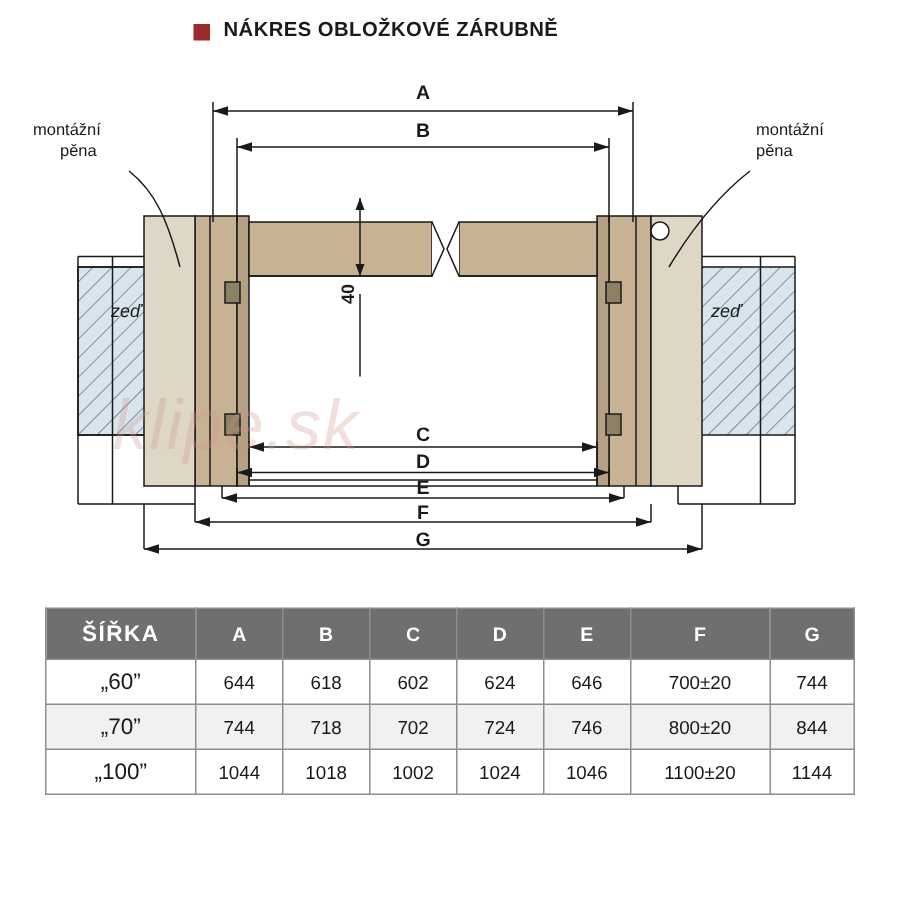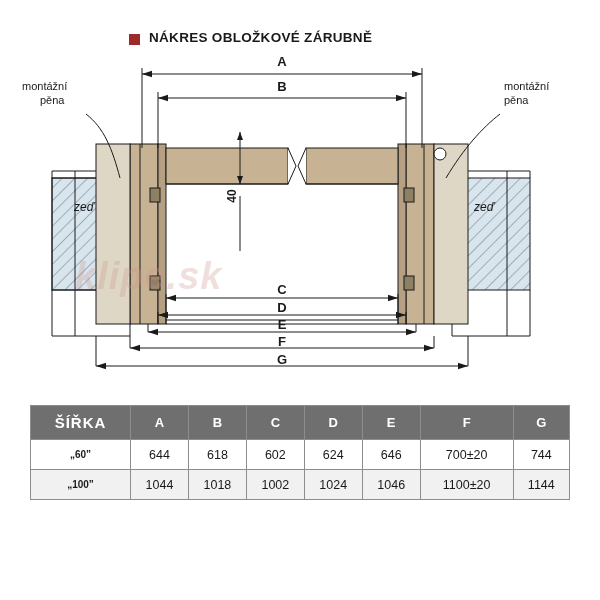--- a/index.html
+++ b/index.html
@@ -5,21 +5,21 @@
   html, body { margin:0; padding:0; }
   body {
     width:600px; height:600px;
     background:#ffffff;
     font-family:"Liberation Sans", sans-serif;
     color:#1a1a1a;
     position:relative;
     overflow:hidden;
   }
   .title-row {
-    position:absolute; left:88px; top:30px;
+    position:absolute; left:88px; top:12px;
     display:flex; align-items:flex-end; gap:9px;padding-left:41px;
   }
   .title-marker {
     width:11px; height:11px; background:#9c2a2a;
   }
   .title-text {
     font-size:13.5px; font-weight:bold; letter-spacing:0.3px;
     color:#1a1a1a;
   }
   .diagram {
@@ -47,28 +47,28 @@
     color:#ffffff;
     font-weight:bold;
     font-size:13px;
     height:33px;
   }
   table.spec thead th.first {
     font-size:15px;
     letter-spacing:1px;
   }
   table.spec tbody td.rowhead {
-    font-weight:bold;
-    font-size:10px;
+    font-weight:normal;
+    font-size:15px;
   }
   table.spec tbody tr:nth-child(odd) td { background:#ffffff; }
   table.spec tbody tr:nth-child(even) td { background:#f1f1f1; }
   .watermark {
     position:absolute; left:75px; top:255px;
-    font-size:38px; font-weight:bold; font-style:italic;
+    font-size:47px; font-weight:normal; font-style:italic;
     color:rgba(205,150,140,0.30);
     letter-spacing:1px;
     pointer-events:none;
     user-select:none;
   }
   .lbl { font-family:"Liberation Sans", sans-serif; }
 </style>
 </head>
 <body>
 
@@ -264,20 +264,30 @@
         <td class="rowhead">„60”</td>
         <td>644</td>
         <td>618</td>
         <td>602</td>
         <td>624</td>
         <td>646</td>
         <td>700±20</td>
         <td>744</td>
       </tr>
       <tr>
+        <td class="rowhead">„70”</td>
+        <td>744</td>
+        <td>718</td>
+        <td>702</td>
+        <td>724</td>
+        <td>746</td>
+        <td>800±20</td>
+        <td>844</td>
+      </tr>
+      <tr>
         <td class="rowhead">„100”</td>
         <td>1044</td>
         <td>1018</td>
         <td>1002</td>
         <td>1024</td>
         <td>1046</td>
         <td>1100±20</td>
         <td>1144</td>
       </tr>
     </tbody>

